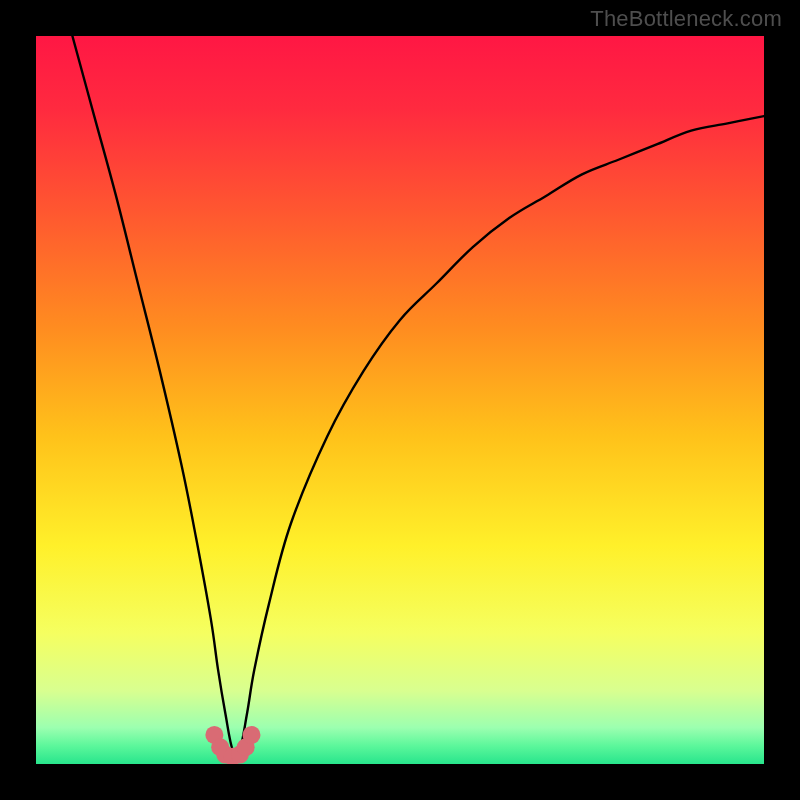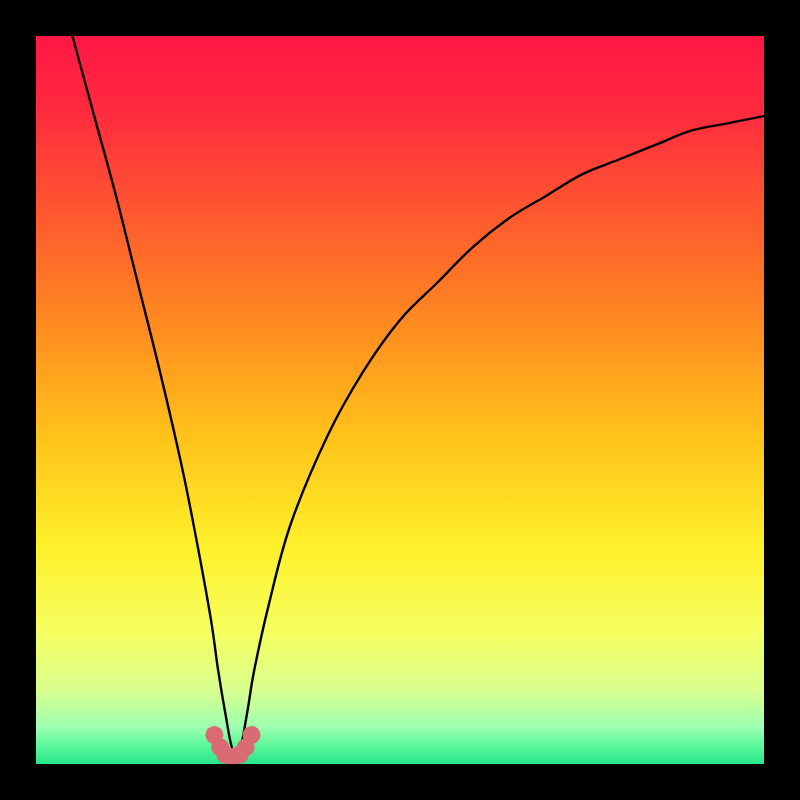--- a/index.html
+++ b/index.html
@@ -36,20 +36,21 @@
     font-weight: 500;
     letter-spacing: 0.2px;
     user-select: none;
   }
   svg { display: block; }
 </style>
 </head>
 <body>
 
 <div class="frame">
+  <div class="watermark">TheBottleneck.com</div>
 
   <div class="plot-area">
     <svg id="chart-svg" width="728" height="728" viewBox="0 0 728 728">
         <defs>
           <linearGradient id="bg" x1="0" y1="0" x2="0" y2="1">
             <stop offset="0%" stop-color="#ff1744"></stop>
             <stop offset="10%" stop-color="#ff2a3f"></stop>
             <stop offset="25%" stop-color="#ff5a2f"></stop>
             <stop offset="40%" stop-color="#ff8c20"></stop>
             <stop offset="55.00000000000001%" stop-color="#ffc21a"></stop>

